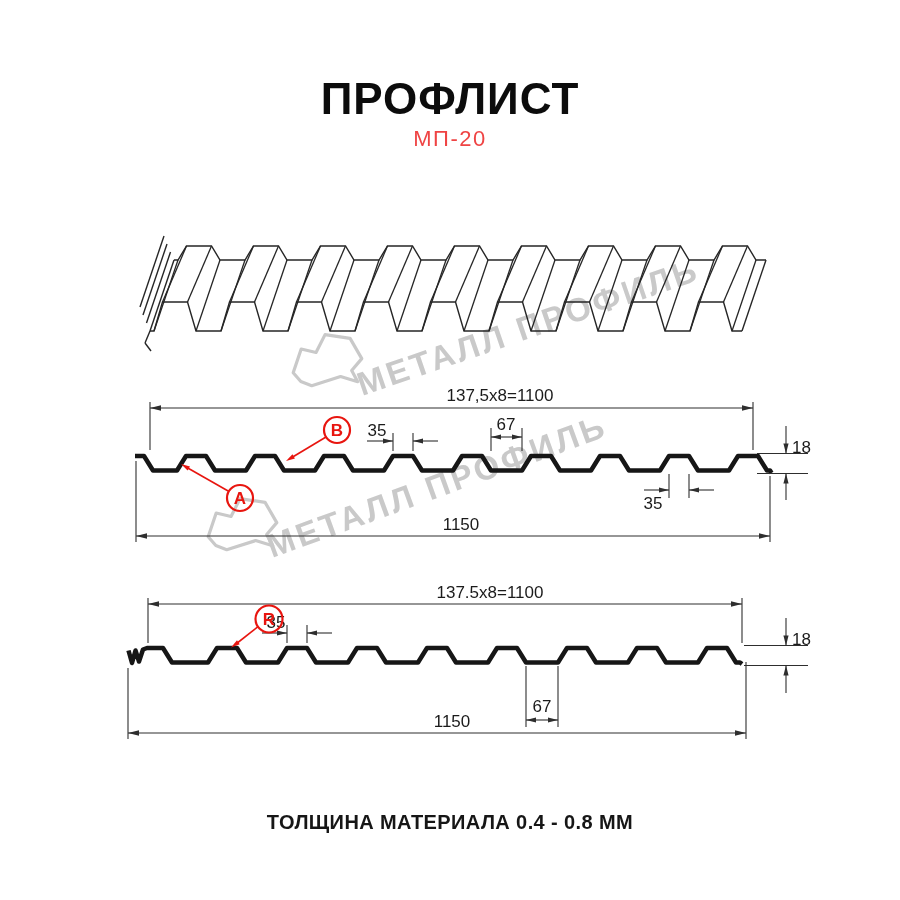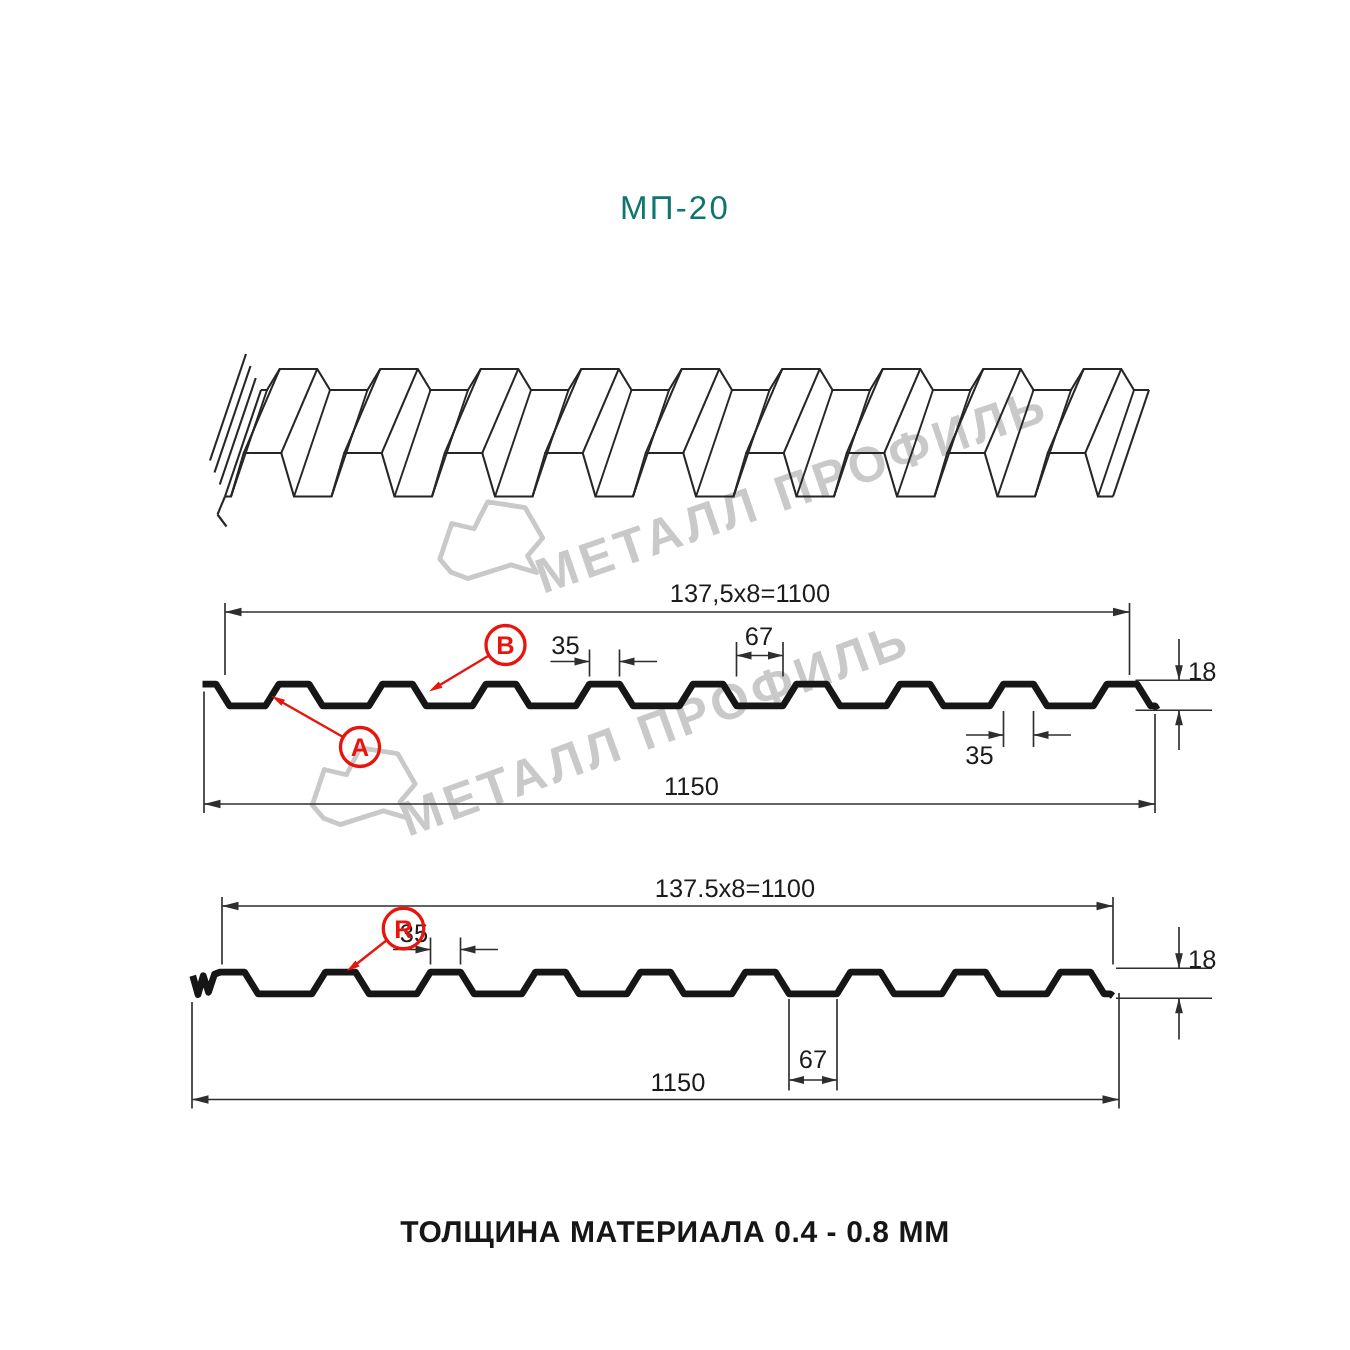--- a/index.html
+++ b/index.html
@@ -1,33 +1,34 @@
 <!DOCTYPE html>
 <html><head>
 <meta charset="utf-8">
 <style>
   html,body{margin:0;padding:0;background:#fff;width:900px;height:900px;overflow:hidden;
     font-family:"Liberation Sans",sans-serif;}
   .stage{position:relative;width:900px;height:900px;}
   .title{position:absolute;left:0;top:74px;width:900px;text-align:center;
     font-size:44px;font-weight:800;letter-spacing:1px;color:#0c0c0c;}
   .subtitle{position:absolute;left:0;top:126px;width:900px;text-align:center;
-    font-size:22px;font-weight:400;letter-spacing:1.5px;color:#0f766e;}
+    font-size:22px;font-weight:400;letter-spacing:1.5px;color:#ef4444;}
   .footer-note{position:absolute;left:0;top:799px;width:900px;text-align:center;
     font-size:20px;font-weight:700;letter-spacing:.4px;color:#161616;margin-top:12px;}
   svg{position:absolute;left:0;top:0;}
   text.dim{font-family:"Liberation Sans",sans-serif;font-size:17px;fill:#1b1b1b;}
   text.redlbl{font-family:"Liberation Sans",sans-serif;font-size:17px;font-weight:700;}
   text.wm{font-family:"Liberation Sans",sans-serif;font-size:33px;font-weight:700;letter-spacing:3px;}
 </style>
 </head>
 <body>
 
 <div class="stage">
 
+  <div class="title">ПРОФЛИСТ</div>
   <div class="subtitle">МП-20</div>
 
   <svg width="900" height="900" viewBox="0 0 900 900">
 
     <g>
       <path d="M4,36 L16,14 L30,20 L42,4 L66,12 L74,34 L62,44 L66,56 L50,48 L20,52 L10,46 Z" transform="translate(283,338) rotate(-10)" fill="none" stroke="#c9c9c9" stroke-width="3.2" stroke-linejoin="round"></path>
       <text class="wm" transform="translate(362,396) rotate(-19)" fill="#c9c9c9">МЕТАЛЛ ПРОФИЛЬ</text>
     </g>
     <g>
       <path d="M4,36 L16,14 L30,20 L42,4 L66,12 L74,34 L62,44 L66,56 L50,48 L20,52 L10,46 Z" transform="translate(198,502) rotate(-10)" fill="none" stroke="#c9c9c9" stroke-width="3.2" stroke-linejoin="round"></path>

